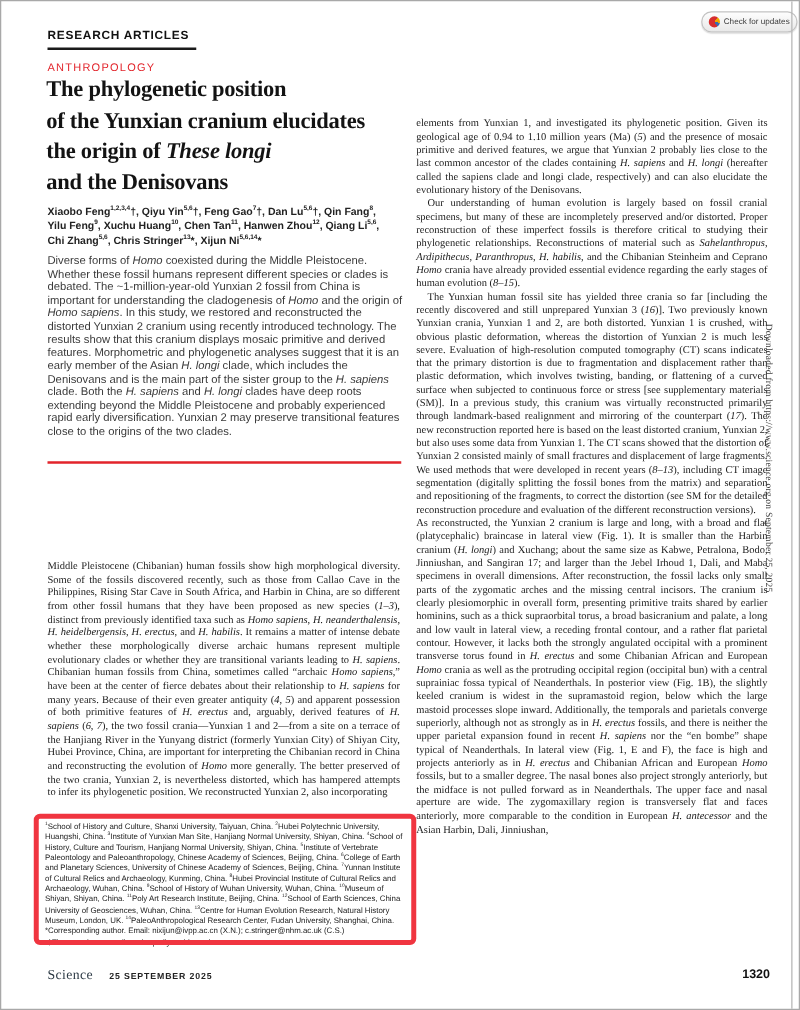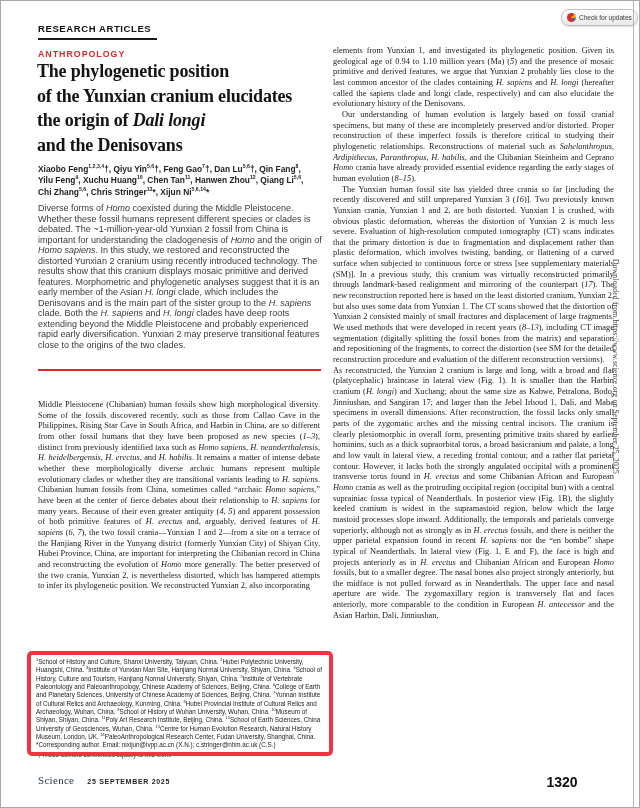--- a/index.html
+++ b/index.html
@@ -33,21 +33,21 @@
 
   
   .kicker {
     left:37px; top:22px;
     font-size:9.5px; font-weight:bold; letter-spacing:0.6px; color:#111;
     border-bottom:2px solid #1a1a1a; padding-bottom:4px; padding-right:6px;
     display:inline-block;
   }
   .category {
     left:37px; top:48px;
-    font-size:8.8px; font-weight:bold; letter-spacing:1px; color:var(--accent,#e2242b);
+    font-size:8.8px; font-weight:normal; letter-spacing:1px; color:var(--accent,#e2242b);
   }
   .title {
     left:36px; top:58px; width:300px;
     font-family:"Liberation Serif", serif;
     font-size:18px; font-weight:bold; line-height:24.5px;
     letter-spacing:-0.2px; color:#131313; white-space:nowrap;
   }
   .authors {
     left:37px; top:163px; width:300px;
     font-size:8.4px; font-weight:bold; line-height:11.4px; color:#222;
@@ -60,21 +60,21 @@
     font-size:9px; line-height:10.5px; color:#3a3a3a;
   }
   .rule {
     left:37px; top:368px; width:283px; height:2px;
     background:var(--accent,#e2242b);
   }
 
   .serif-body {
     font-family:"Liberation Serif", serif;
     font-size:8.4px; line-height:10.65px;
-    text-align:justify; color:#1b1b1b;
+    text-align:justify; color:#1b1b1b;margin-top:48px;
   }
   .left-body { left:37px; top:399px; width:282px;font-family:Liberation Serif, serif; }
 
   .right-col { left:332px; top:45px; width:281px; }
   .right-col p.indent { text-indent:9px; }
   .subhead {
     font-family:"Liberation Sans", sans-serif;
     font-size:8.8px; font-weight:bold; color:#111;
     margin-top:7px; margin-bottom:2px; text-align:left;
   }
@@ -107,35 +107,35 @@
   .edge-line { left:632px; top:0; width:1px; height:808px; background:#b5b5b5; }
 
   
   .footer-left { left:37px; top:773px; display:flex; align-items:baseline; gap:13px; }
   .journal {
     font-family:Liberation Serif, serif;
     font-size:11px; color:#2e3b46; letter-spacing:0.3px;
   }
   .issue-date { font-size:7px; font-weight:bold; letter-spacing:0.7px; color:#222; }
   .page-num {
-    left:531px; top:773px; width:60px; text-align:center;
-    font-size:14px; font-weight:bold; color:#111;
+    left:555px; top:773px; width:60px; text-align:right;
+    font-size:10px; font-weight:bold; color:#111;
   }
 </style>
 </head>
 <body>
 
 <div class="abs badge">
   <span class="crossmark"></span>
   <span class="badge-label">Check for updates</span>
 </div>
 
 <div class="abs kicker">RESEARCH ARTICLES</div>
 <div class="abs category">ANTHROPOLOGY</div>
-<h1 class="abs title">The phylogenetic position<br>of the Yunxian cranium elucidates<br>the origin of <i>Dali longi</i><br>and the Denisovans</h1>
+<h1 class="abs title">The phylogenetic position<br>of the Yunxian cranium elucidates<br>the origin of <i>These longi</i><br>and the Denisovans</h1>
 <div class="abs authors">Xiaobo Feng<sup>1,2,3,4</sup>†, Qiyu Yin<sup>5,6</sup>†, Feng Gao<sup>7</sup>†, Dan Lu<sup>5,6</sup>†, Qin Fang<sup>8</sup>,<br>Yilu Feng<sup>9</sup>, Xuchu Huang<sup>10</sup>, Chen Tan<sup>11</sup>, Hanwen Zhou<sup>12</sup>, Qiang Li<sup>5,6</sup>,<br>Chi Zhang<sup>5,6</sup>, Chris Stringer<sup>13</sup>*, Xijun Ni<sup>5,6,14</sup>*</div>
 
 <div class="abs abstract">Diverse forms of <i>Homo</i> coexisted during the Middle Pleistocene. Whether these fossil humans represent different species or clades is debated. The ~1-million-year-old Yunxian 2 fossil from China is important for understanding the cladogenesis of <i>Homo</i> and the origin of <i>Homo sapiens</i>. In this study, we restored and reconstructed the distorted Yunxian 2 cranium using recently introduced technology. The results show that this cranium displays mosaic primitive and derived features. Morphometric and phylogenetic analyses suggest that it is an early member of the Asian <i>H. longi</i> clade, which includes the Denisovans and is the main part of the sister group to the <i>H. sapiens</i> clade. Both the <i>H. sapiens</i> and <i>H. longi</i> clades have deep roots extending beyond the Middle Pleistocene and probably experienced rapid early diversification. Yunxian 2 may preserve transitional features close to the origins of the two clades.</div>
 <div class="abs rule"></div>
 
 <div class="abs left-body serif-body">Middle Pleistocene (Chibanian) human fossils show high morphological diversity. Some of the fossils discovered recently, such as those from Callao Cave in the Philippines, Rising Star Cave in South Africa, and Harbin in China, are so different from other fossil humans that they have been proposed as new species (<i>1</i>–<i>3</i>), distinct from previously identified taxa such as <i>Homo sapiens</i>, <i>H. neanderthalensis</i>, <i>H. heidelbergensis</i>, <i>H. erectus</i>, and <i>H. habilis</i>. It remains a matter of intense debate whether these morphologically diverse archaic humans represent multiple evolutionary clades or whether they are transitional variants leading to <i>H. sapiens</i>. Chibanian human fossils from China, sometimes called “archaic <i>Homo sapiens</i>,” have been at the center of fierce debates about their relationship to <i>H. sapiens</i> for many years. Because of their even greater antiquity (<i>4</i>, <i>5</i>) and apparent possession of both primitive features of <i>H. erectus</i> and, arguably, derived features of <i>H. sapiens</i> (<i>6</i>, <i>7</i>), the two fossil crania—Yunxian 1 and 2—from a site on a terrace of the Hanjiang River in the Yunyang district (formerly Yunxian City) of Shiyan City, Hubei Province, China, are important for interpreting the Chibanian record in China and reconstructing the evolution of <i>Homo</i> more generally. The better preserved of the two crania, Yunxian 2, is nevertheless distorted, which has hampered attempts to infer its phylogenetic position. We reconstructed Yunxian 2, also incorporating</div>
 
 <div class="abs affil-box">
   <div class="affil"><sup>1</sup>School of History and Culture, Shanxi University, Taiyuan, China. <sup>2</sup>Hubei Polytechnic University, Huangshi, China. <sup>3</sup>Institute of Yunxian Man Site, Hanjiang Normal University, Shiyan, China. <sup>4</sup>School of History, Culture and Tourism, Hanjiang Normal University, Shiyan, China. <sup>5</sup>Institute of Vertebrate Paleontology and Paleoanthropology, Chinese Academy of Sciences, Beijing, China. <sup>6</sup>College of Earth and Planetary Sciences, University of Chinese Academy of Sciences, Beijing, China. <sup>7</sup>Yunnan Institute of Cultural Relics and Archaeology, Kunming, China. <sup>8</sup>Hubei Provincial Institute of Cultural Relics and Archaeology, Wuhan, China. <sup>9</sup>School of History of Wuhan University, Wuhan, China. <sup>10</sup>Museum of Shiyan, Shiyan, China. <sup>11</sup>Poly Art Research Institute, Beijing, China. <sup>12</sup>School of Earth Sciences, China University of Geosciences, Wuhan, China. <sup>13</sup>Centre for Human Evolution Research, Natural History Museum, London, UK. <sup>14</sup>PaleoAnthropological Research Center, Fudan University, Shanghai, China.<br>*Corresponding author. Email: nixijun@ivpp.ac.cn (X.N.); c.stringer@nhm.ac.uk (C.S.)</div>
 </div>

